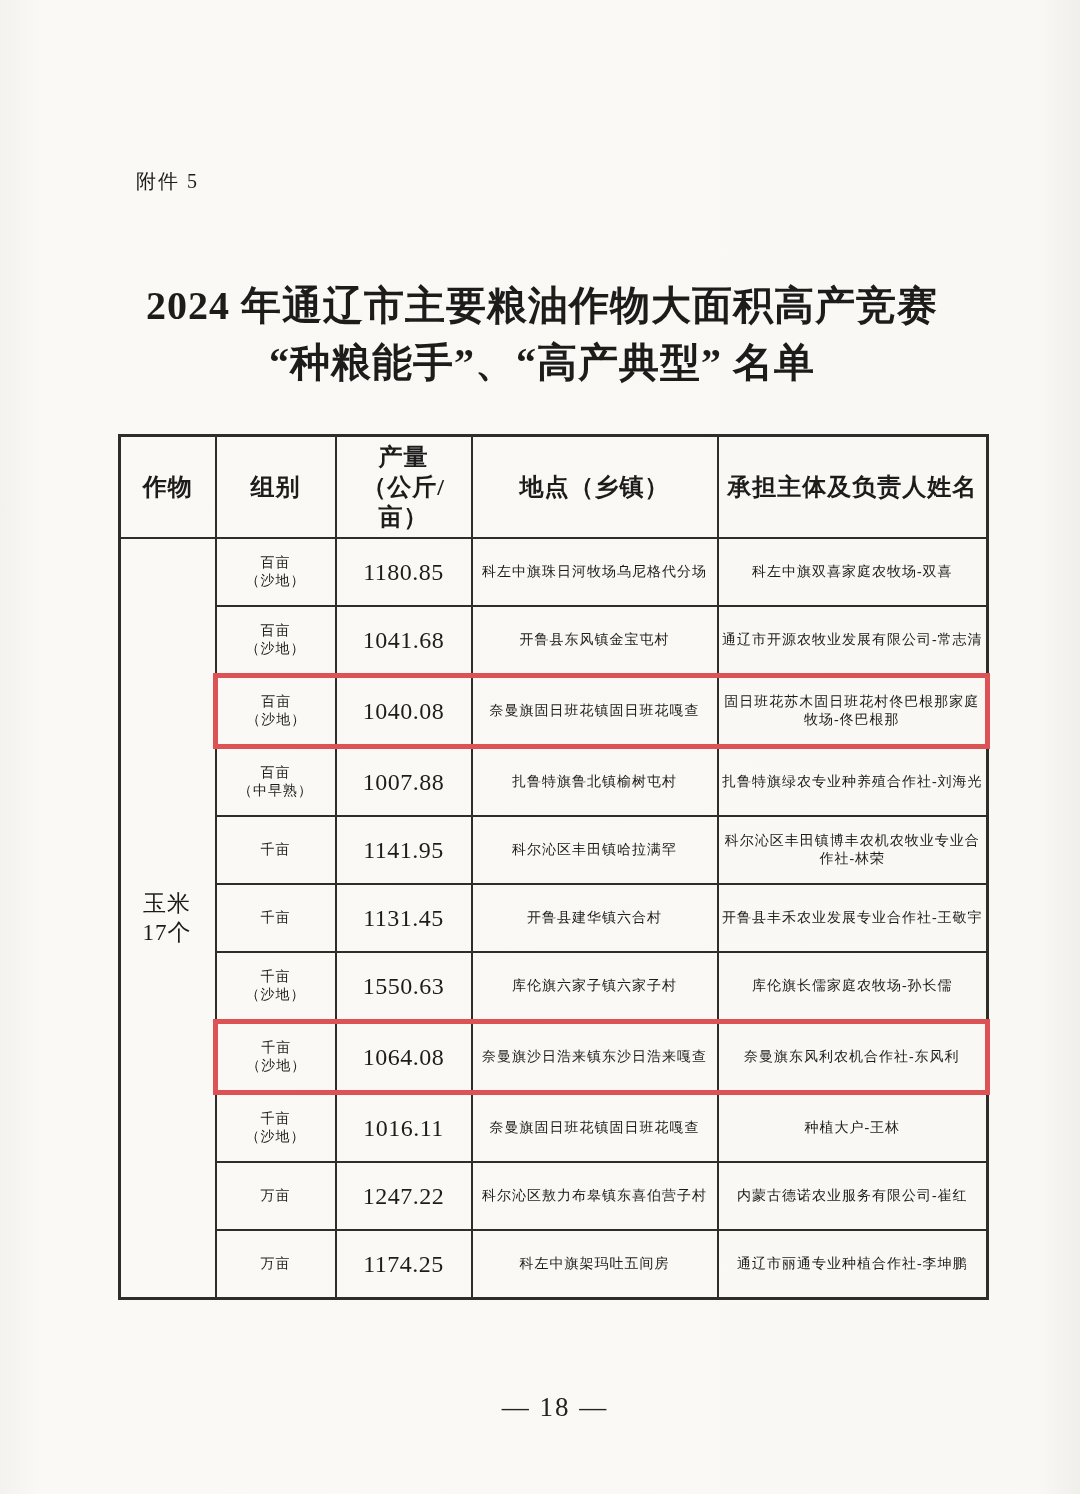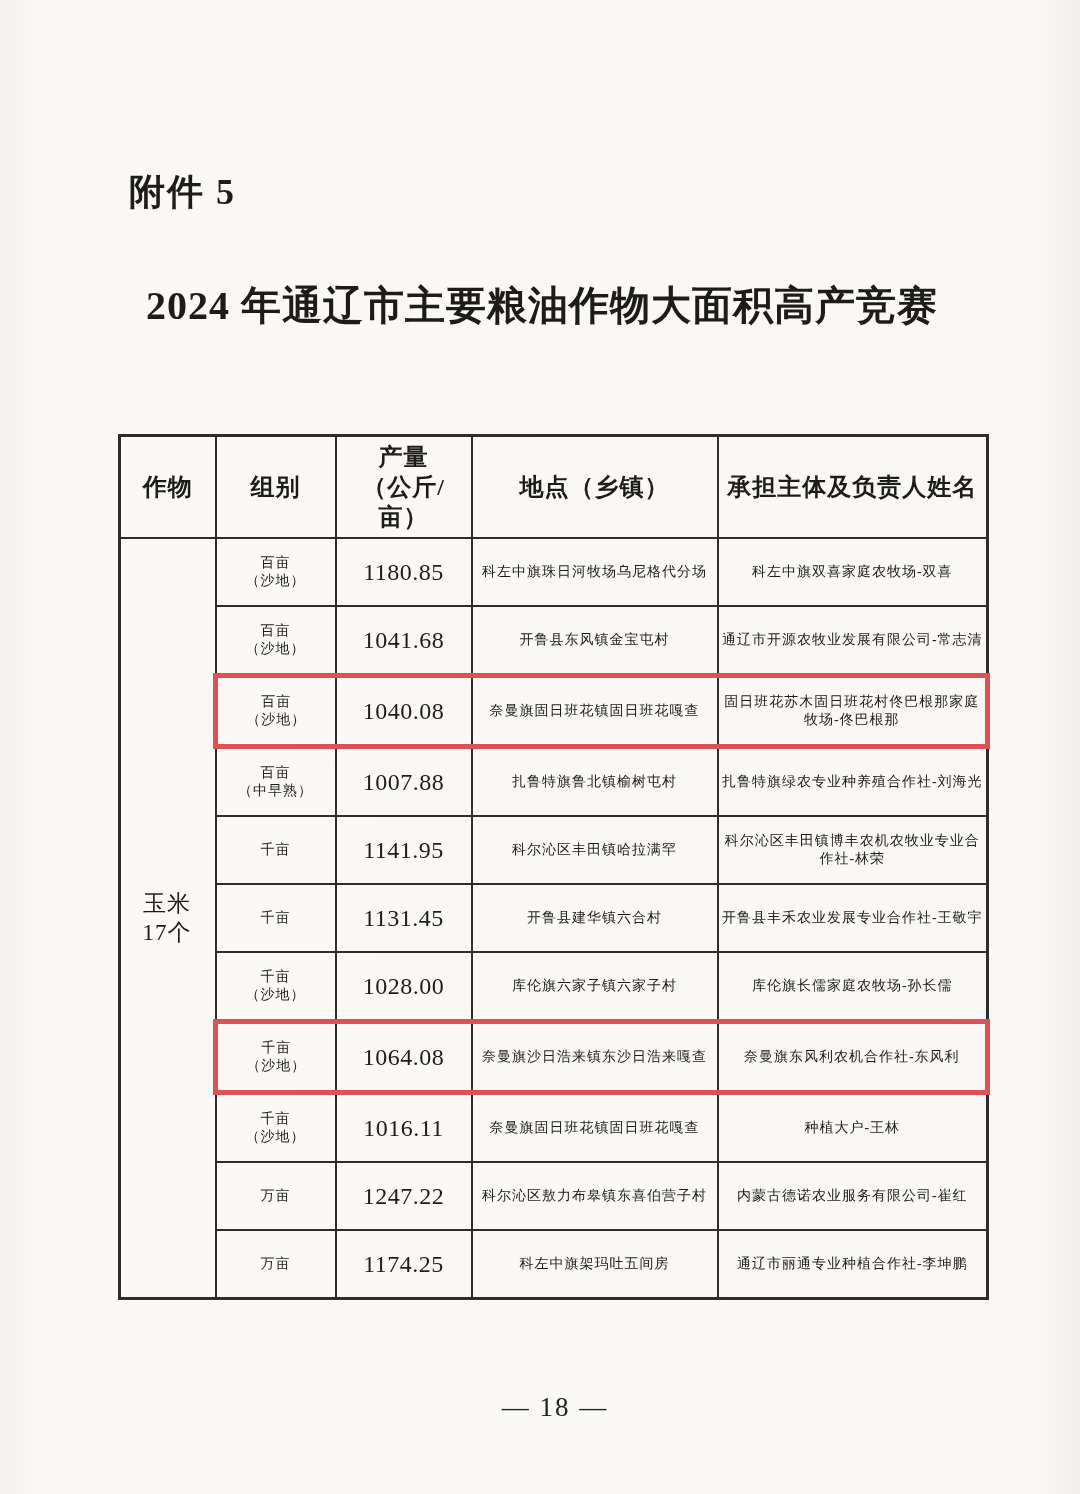--- a/index.html
+++ b/index.html
@@ -10,24 +10,24 @@
     width: 1080px;
     height: 1494px;
     position: relative;
     background: linear-gradient(90deg, #f3f2ef 0%, #faf9f6 4%, #f9f8f5 96%, #f0efec 100%);
     font-family: "Liberation Serif", "DejaVu Serif", serif;
     color: #1d1c1a;
     overflow: hidden;
   }
   .attachment-label {
     position: absolute;
-    left: 129px;
+    left: 136px;
     top: 168px;
-    font-size: 36px;
-    font-weight: bold;
+    font-size: 20px;
+    font-weight: normal;
     letter-spacing: 2px;
   }
   .doc-title {
     position: absolute;
     left: 4px;
     right: 0;
     top: 278px;
     text-align: center;
     font-weight: bold;
     font-size: 40px;
@@ -96,20 +96,21 @@
     padding-left: 30px;
   }
 </style>
 </head>
 <body>
 
 <div class="attachment-label">附件 5</div>
 
 <div class="doc-title">
   <div>2024 年通辽市主要粮油作物大面积高产竞赛</div>
+  <div>“种粮能手”、“高产典型” 名单</div>
 </div>
 
 <div class="table-wrap">
   <table>
     <colgroup>
       <col style="width:96px">
       <col style="width:120px">
       <col style="width:136px">
       <col style="width:246px">
       <col style="width:270px">
@@ -163,21 +164,21 @@
         </tr>
         <tr>
           <td>千亩</td>
           <td class="num">1131.45</td>
           <td>开鲁县建华镇六合村</td>
           <td>开鲁县丰禾农业发展专业合作社-王敬宇</td>
         </tr>
         <tr>
           <td>千亩
 （沙地）</td>
-          <td class="num">1028.00</td>
+          <td class="num">1550.63</td>
           <td>库伦旗六家子镇六家子村</td>
           <td>库伦旗长儒家庭农牧场-孙长儒</td>
         </tr>
         <tr class="highlight">
           <td>千亩
 （沙地）</td>
           <td class="num">1064.08</td>
           <td>奈曼旗沙日浩来镇东沙日浩来嘎查</td>
           <td>奈曼旗东风利农机合作社-东风利</td>
         </tr>

